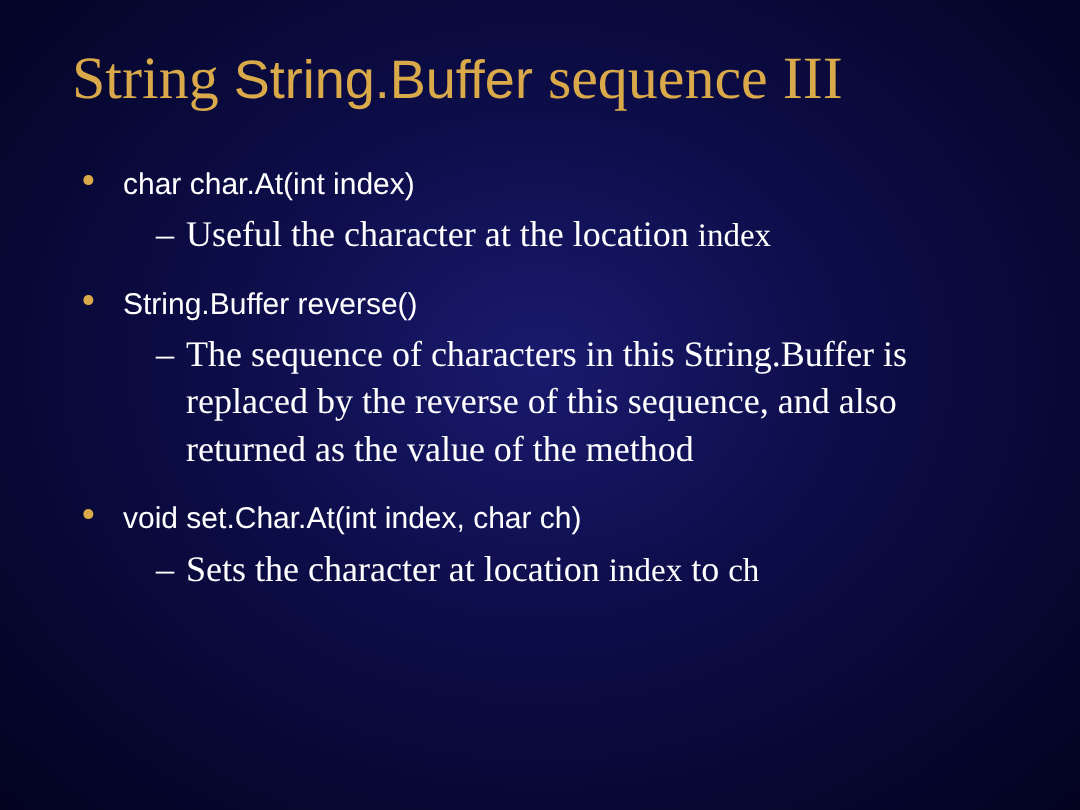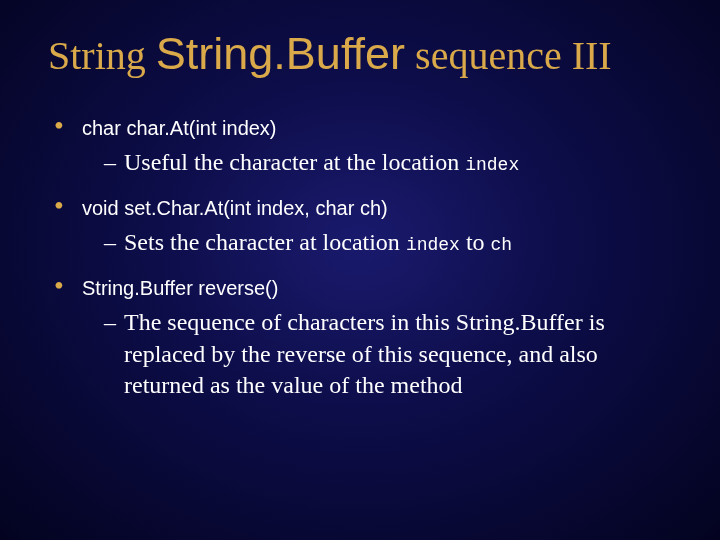--- a/index.html
+++ b/index.html
@@ -22,21 +22,21 @@
   }
   .title {
     color: #d9a94a;
     font-size: 40px;
     font-weight: normal;
     margin: 0 0 28px 0;
     white-space: nowrap;
   }
   .title .code {
     font-family: Verdana, Arial, sans-serif;
-    font-size: 45px;
+    font-size: 36px;
   }
   ul.top {
     list-style: none;
     margin: 0;
     padding: 0 0 0 4px;
   }
   ul.top > li {
     position: relative;
     padding-left: 30px;
     margin-bottom: 6px;
@@ -68,22 +68,22 @@
     margin-bottom: 2px;
   }
   ul.sub > li::before {
     content: "–";
     position: absolute;
     left: 0;
     top: 0;
     color: #ffffff;
   }
   ul.sub .code {
-    font-family: Liberation Mono, monospace;
-    font-size: 18px;
+    font-family: Liberation Serif, serif;
+    font-size: 22px;
   }
 </style>
 </head>
 <body>
 
 <div class="slide">
   <h1 class="title">
     <span>String </span><span class="code">String.Buffer</span><span> sequence III</span>
   </h1>
 
@@ -92,31 +92,31 @@
     <li>
       <span class="sig">char char.At(int index)</span>
       <ul class="sub">
         <li>
           <span>Useful the character at the location </span><span class="code">index</span><span></span><span class="code"></span><span></span>
         </li>
       </ul>
     </li>
 
     <li>
+      <span class="sig">String.Buffer reverse()</span>
+      <ul class="sub">
+        <li>
+          <span>The sequence of characters in this String.Buffer is replaced by the reverse of this sequence, and also returned as the value of the method</span><span class="code"></span><span></span><span class="code"></span><span></span>
+        </li>
+      </ul>
+    </li>
+
+    <li>
       <span class="sig">void set.Char.At(int index, char ch)</span>
       <ul class="sub">
         <li>
           <span>Sets the character at location </span><span class="code">index</span><span> to </span><span class="code">ch</span><span></span>
         </li>
       </ul>
     </li>
 
-    <li>
-      <span class="sig">String.Buffer reverse()</span>
-      <ul class="sub">
-        <li>
-          <span>The sequence of characters in this String.Buffer is replaced by the reverse of this sequence, and also returned as the value of the method</span><span class="code"></span><span></span><span class="code"></span><span></span>
-        </li>
-      </ul>
-    </li>
-
   </ul>
 </div>
 
 </body></html>

